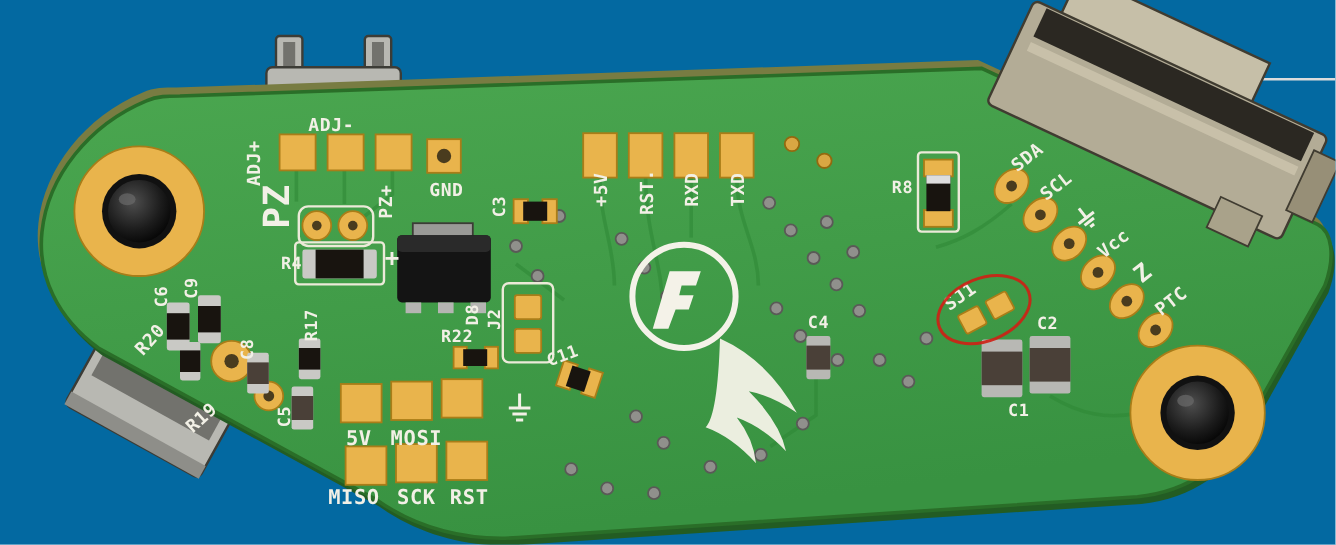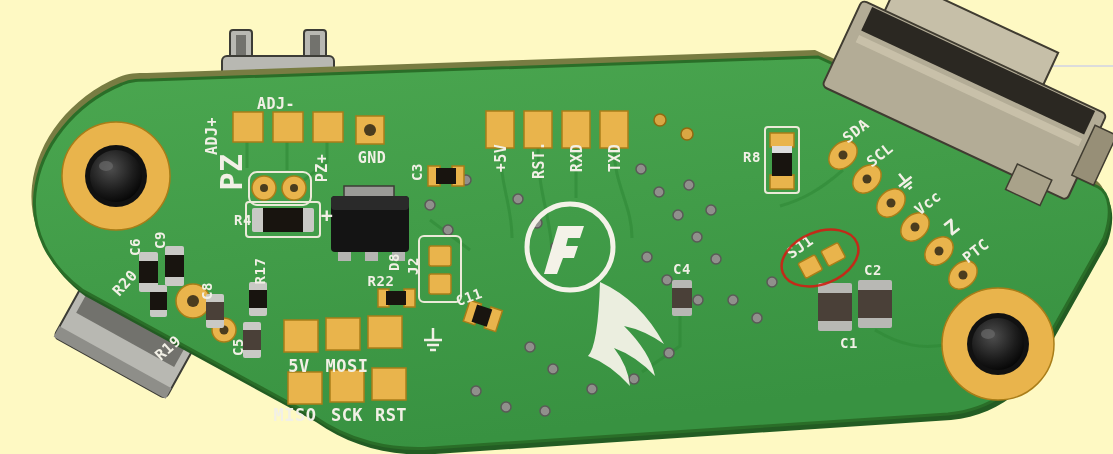--- a/index.html
+++ b/index.html
@@ -1,16 +1,16 @@
 <!DOCTYPE html>
 <html><head>
 <meta charset="utf-8">
 <style>
   html,body { margin:0; padding:0; background:#ffffff; }
-  .stage { position:relative; width:1113px; height:454px; background:#fef9c3; overflow:hidden;
+  .stage { position:relative; width:1113px; height:454px; background:#0369a1; overflow:hidden;
            font-family:"DejaVu Sans", sans-serif; }
   svg { display:block; }
   .silk  { font:bold 15px "DejaVu Sans Mono", monospace; fill:#f2f0e6; text-anchor:middle;
            dominant-baseline:central; letter-spacing:.5px; }
   .silk-sm { font-size:14px; }
   .silk-md { font-size:17px; }
   .silk-lg { font-size:30px; }
   .silk-z  { font-size:20px; }
   .pad   { fill:#e9b44c; stroke:#a97d18; stroke-width:1.5; }
   .hole  { fill:#4a3c1e; }

